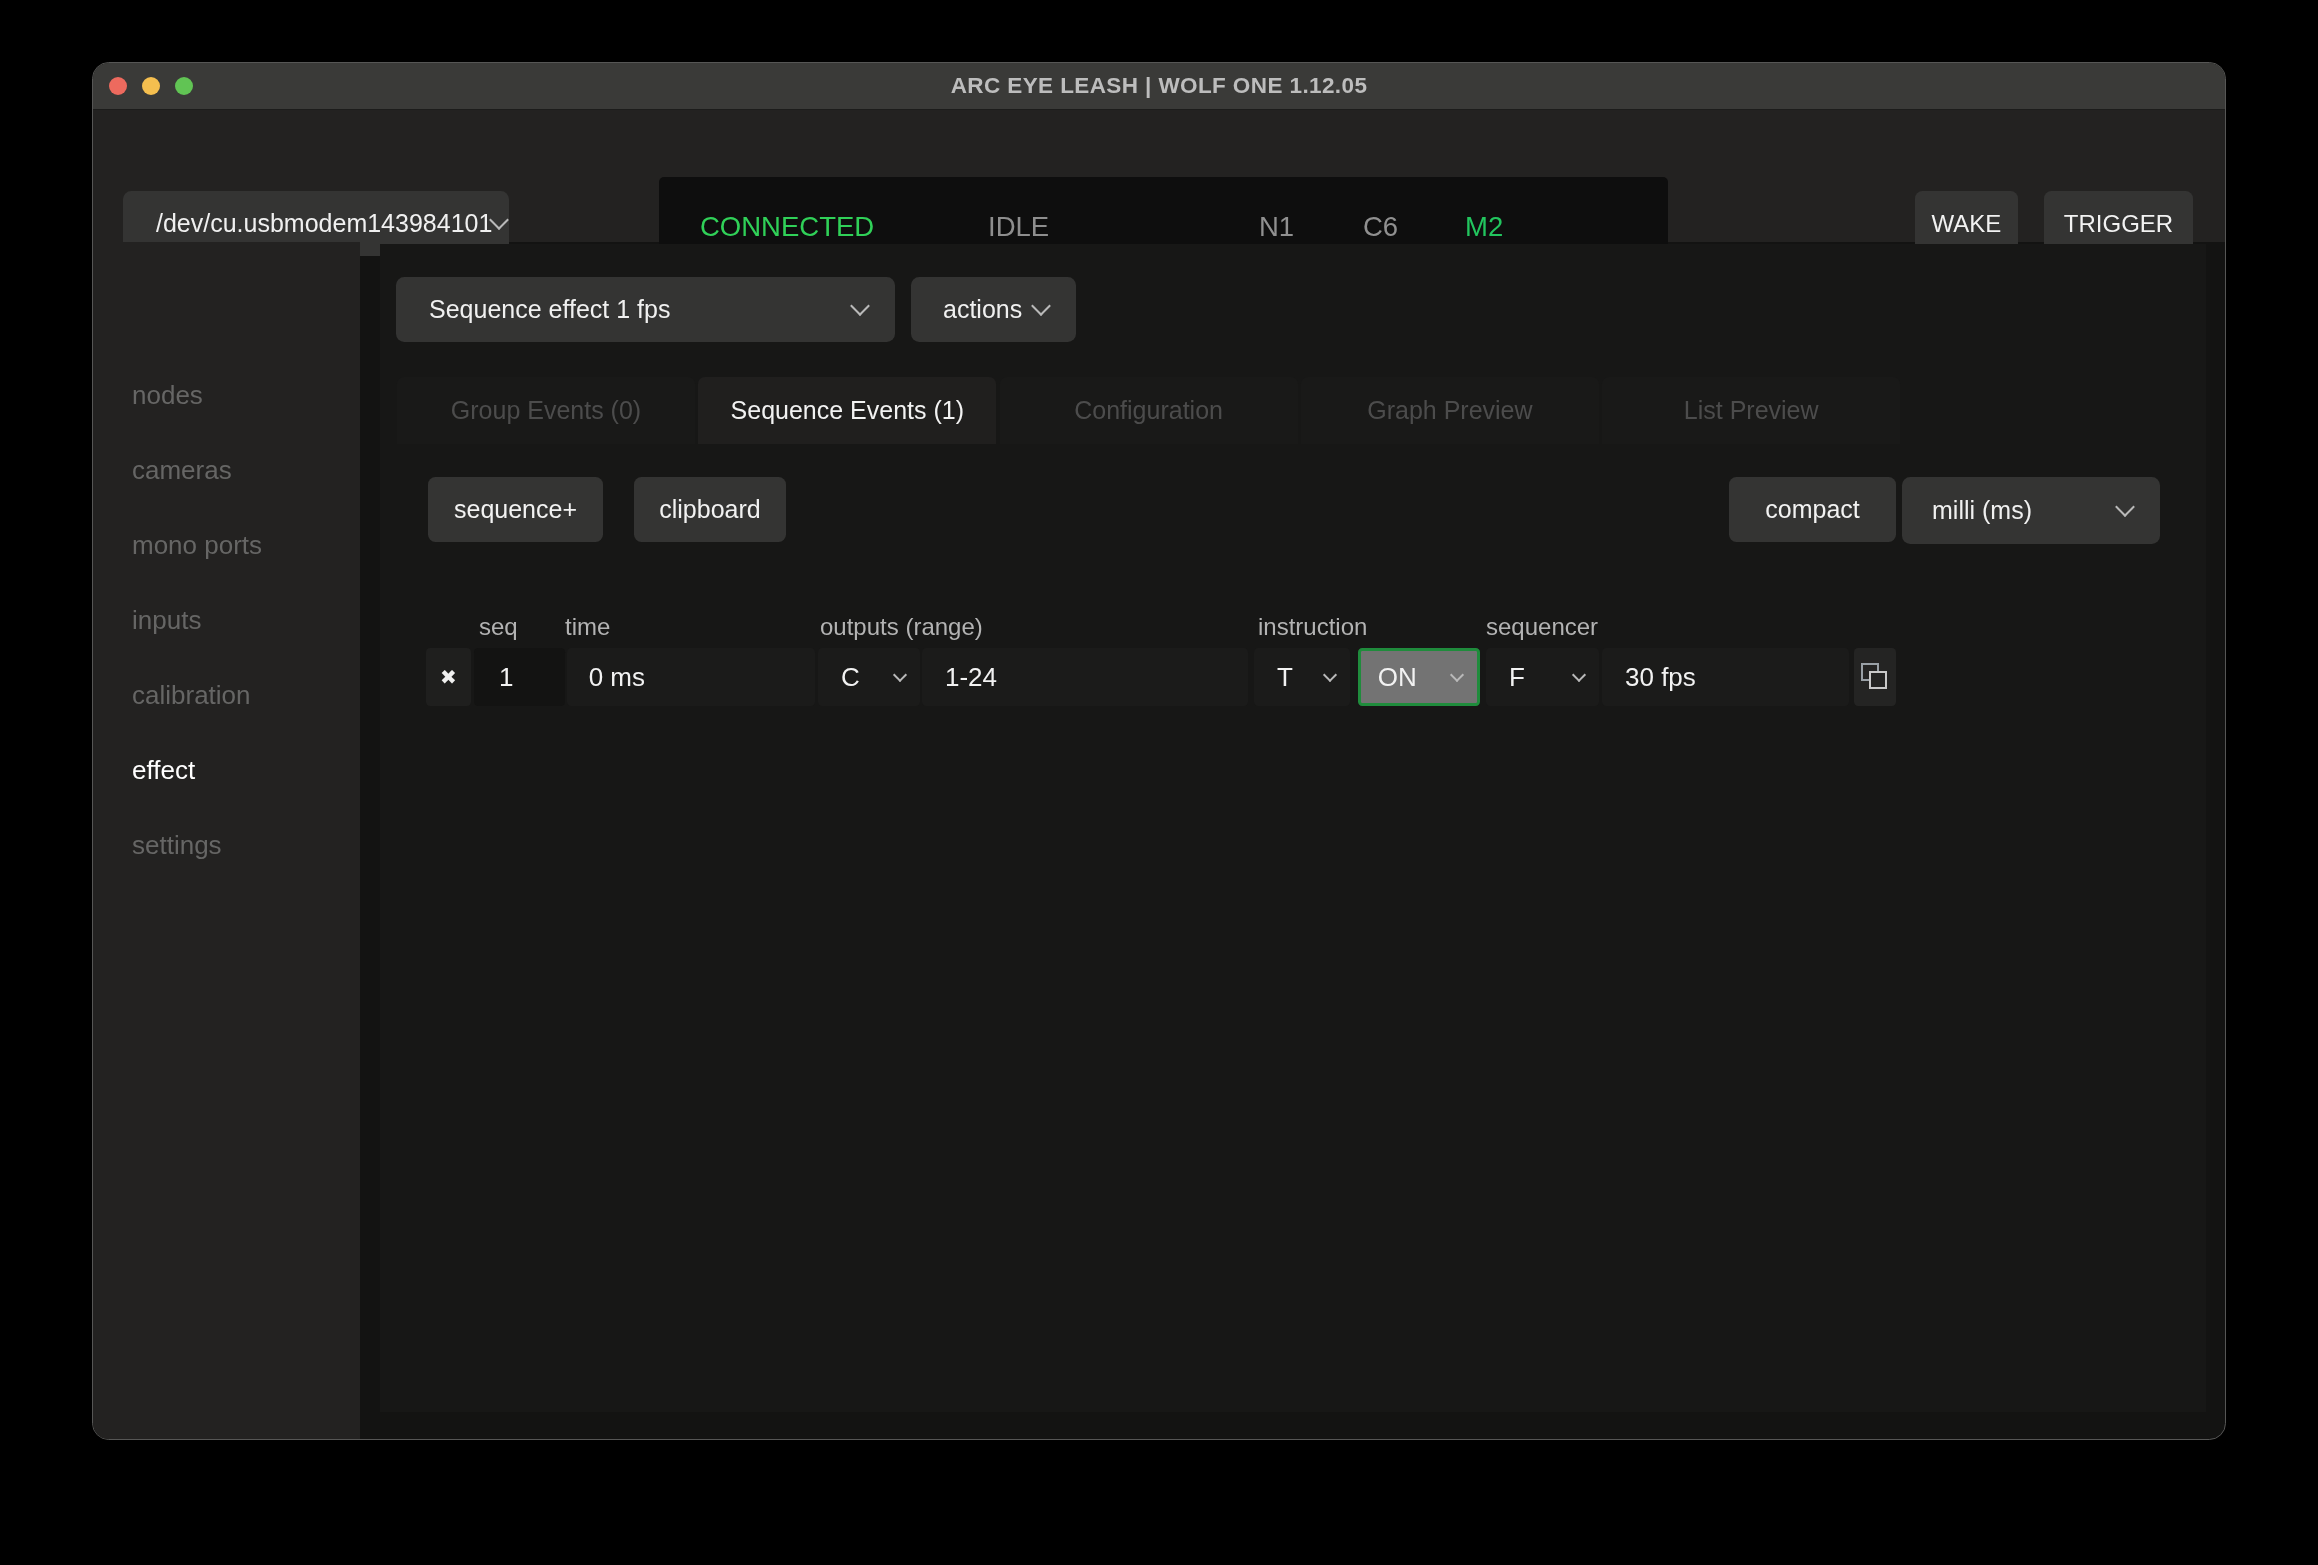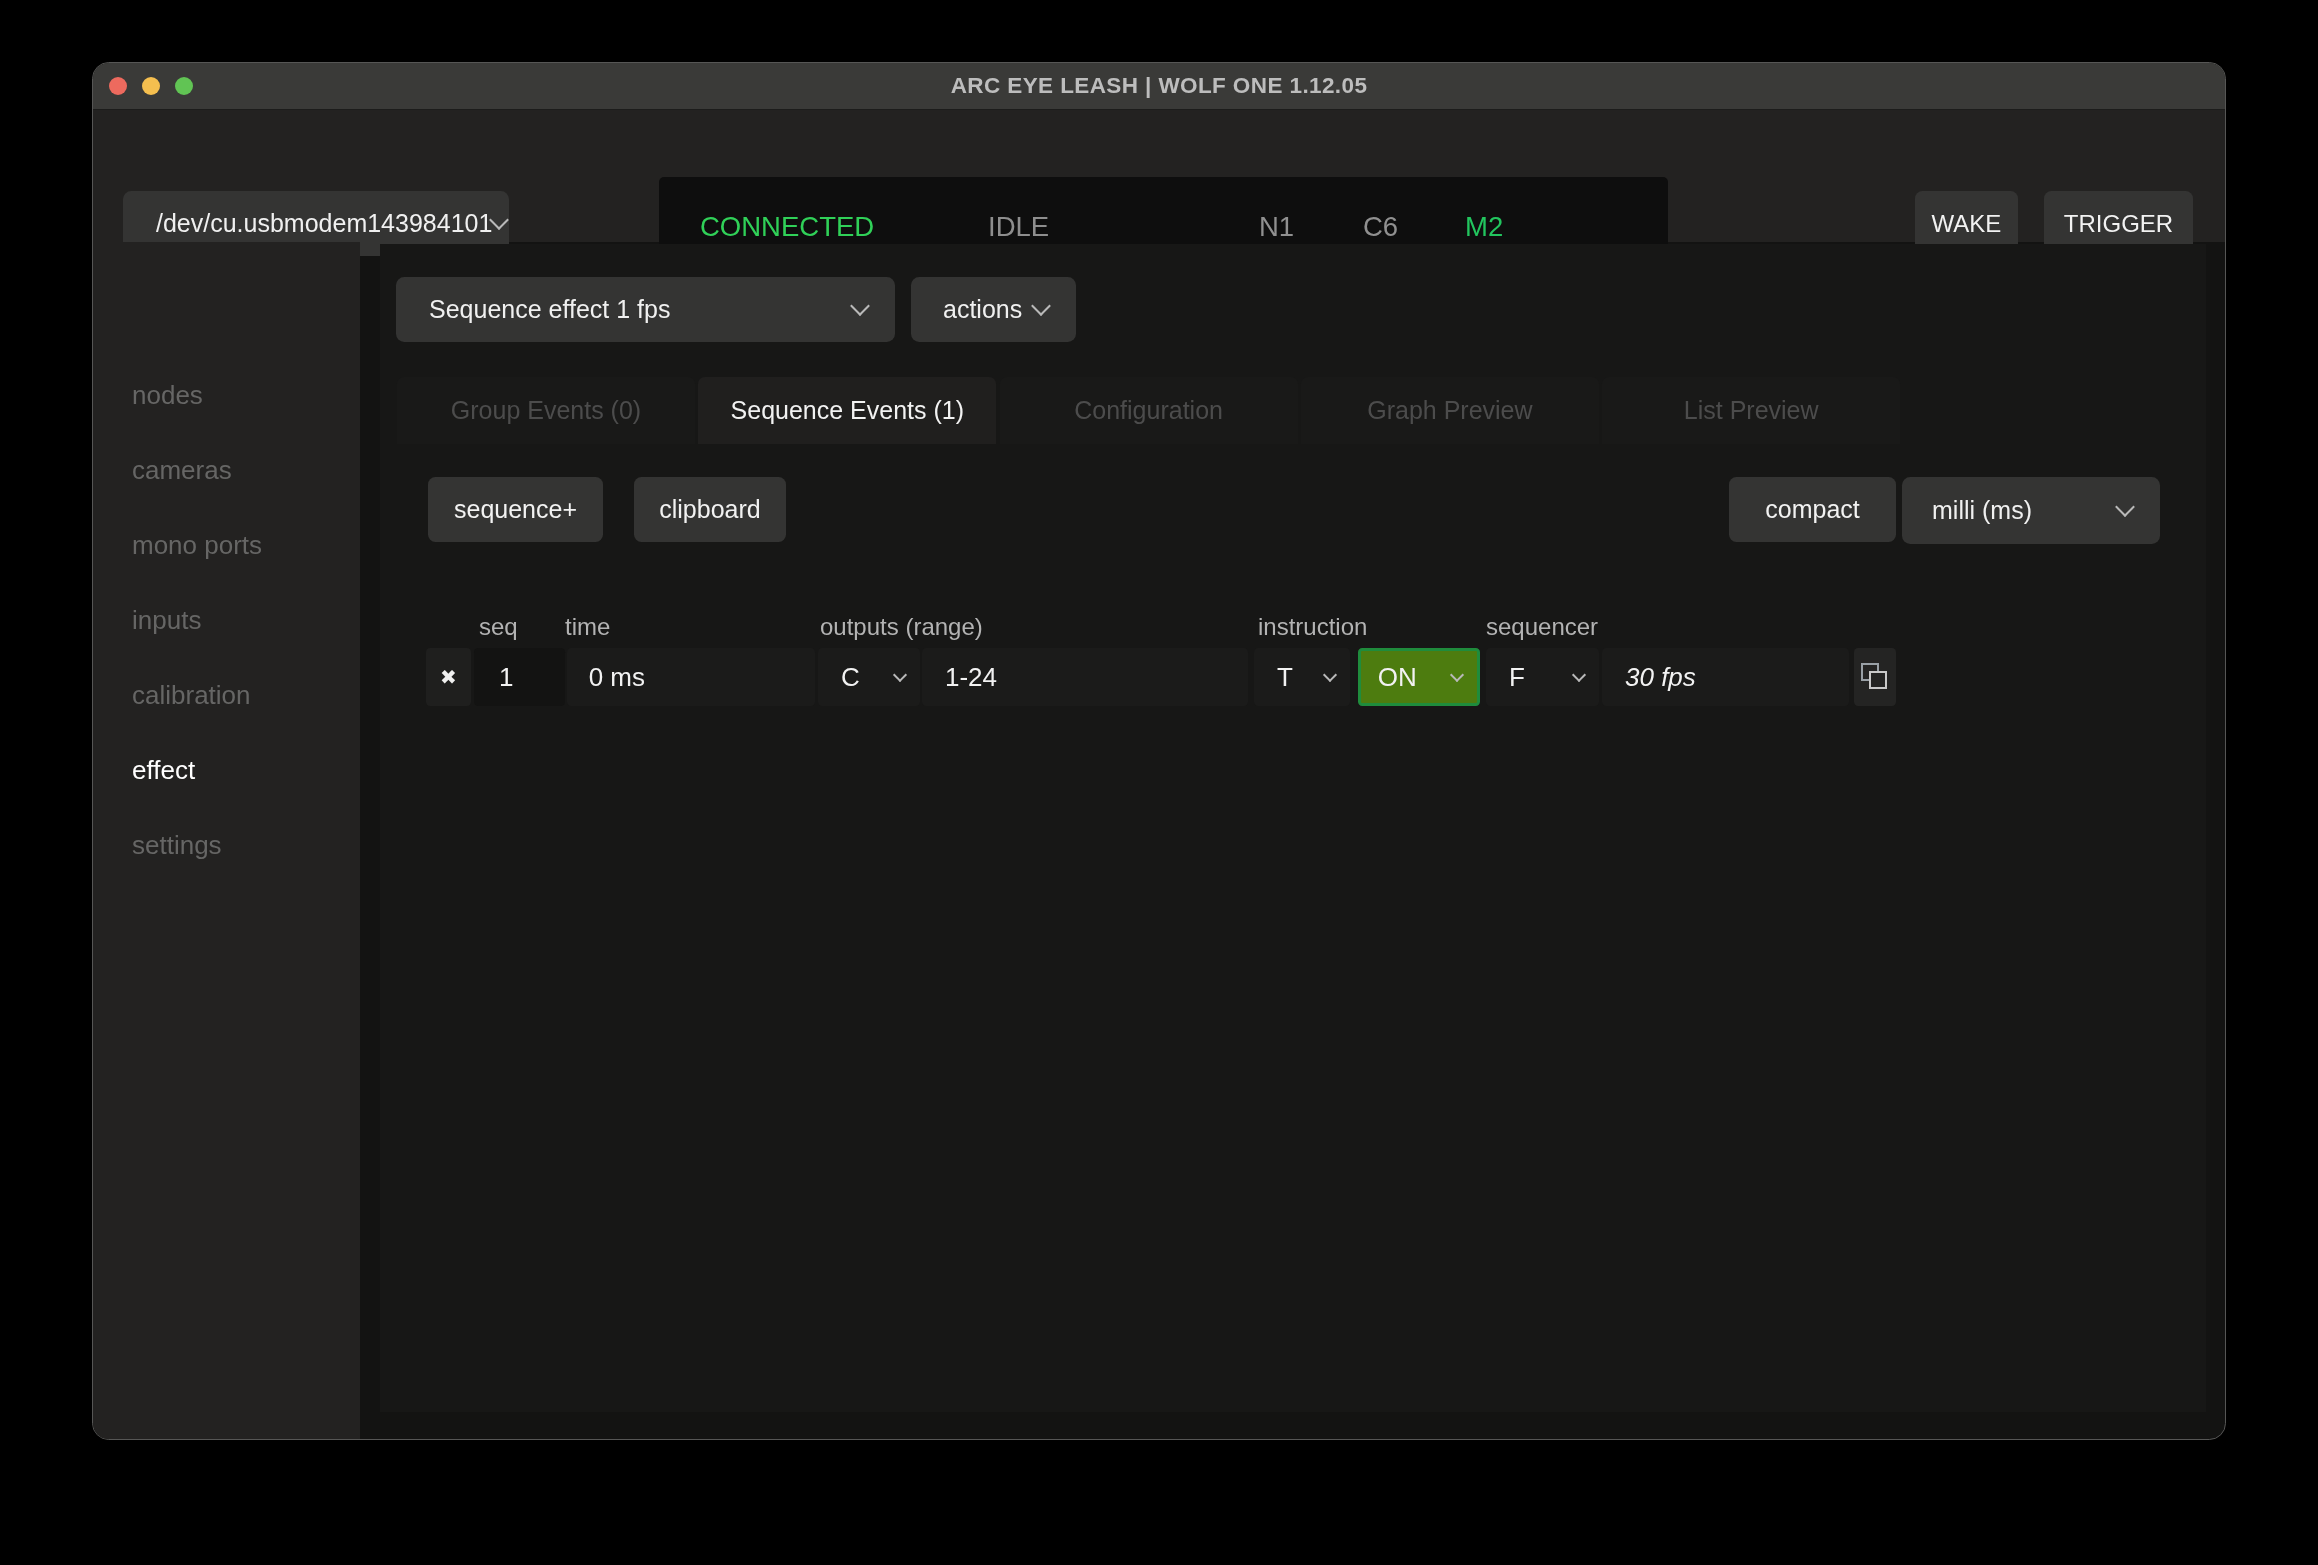--- a/index.html
+++ b/index.html
@@ -81,26 +81,26 @@
   .c-seq   { left:381px; width:91px; background:#131312; }
   .c-seq .val  { padding-left:25px; }
   .c-time  { left:474px; width:248px; }
   .c-time .val { padding-left:21.7px; }
   .c-csel  { left:725px; width:102px; }
   .c-csel .val { padding-left:23px; }
   .c-range { left:829px; width:326px; }
   .c-range .val{ padding-left:23px; }
   .c-tsel  { left:1161px; width:96px; }
   .c-tsel .val { padding-left:23px; }
-  .c-onsel { left:1265px; width:122px; background:#4d7c0f; border:3.3px solid #1f8c3c;justify-content:space-between; }
+  .c-onsel { left:1265px; width:122px; background:#737373; border:3.3px solid #1f8c3c;justify-content:space-between; }
   .c-onsel .val{ padding-left:16.7px; }
   .c-fsel  { left:1393px; width:113px; }
   .c-fsel .val { padding-left:23px; }
   .c-fps   { left:1509px; width:247px; }
-  .c-fps .val  { padding-left:23px;font-style:italic; }
+  .c-fps .val  { padding-left:23px; }
   .c-copy  { left:1761px; width:42px; background:#242423; justify-content:center; }
 
   .dup { position:relative; width:28px; height:28px; }
   .dup .back  { position:absolute; left:0; top:0; width:17.5px; height:17.5px; border:2.5px solid #99a0a6; }
   .dup .front { position:absolute; left:8.3px; top:8.3px; width:17.5px; height:17.5px;
                 border:2.5px solid #c9c9c9; background:#242423; }
 </style>
 </head>
 <body>
 

